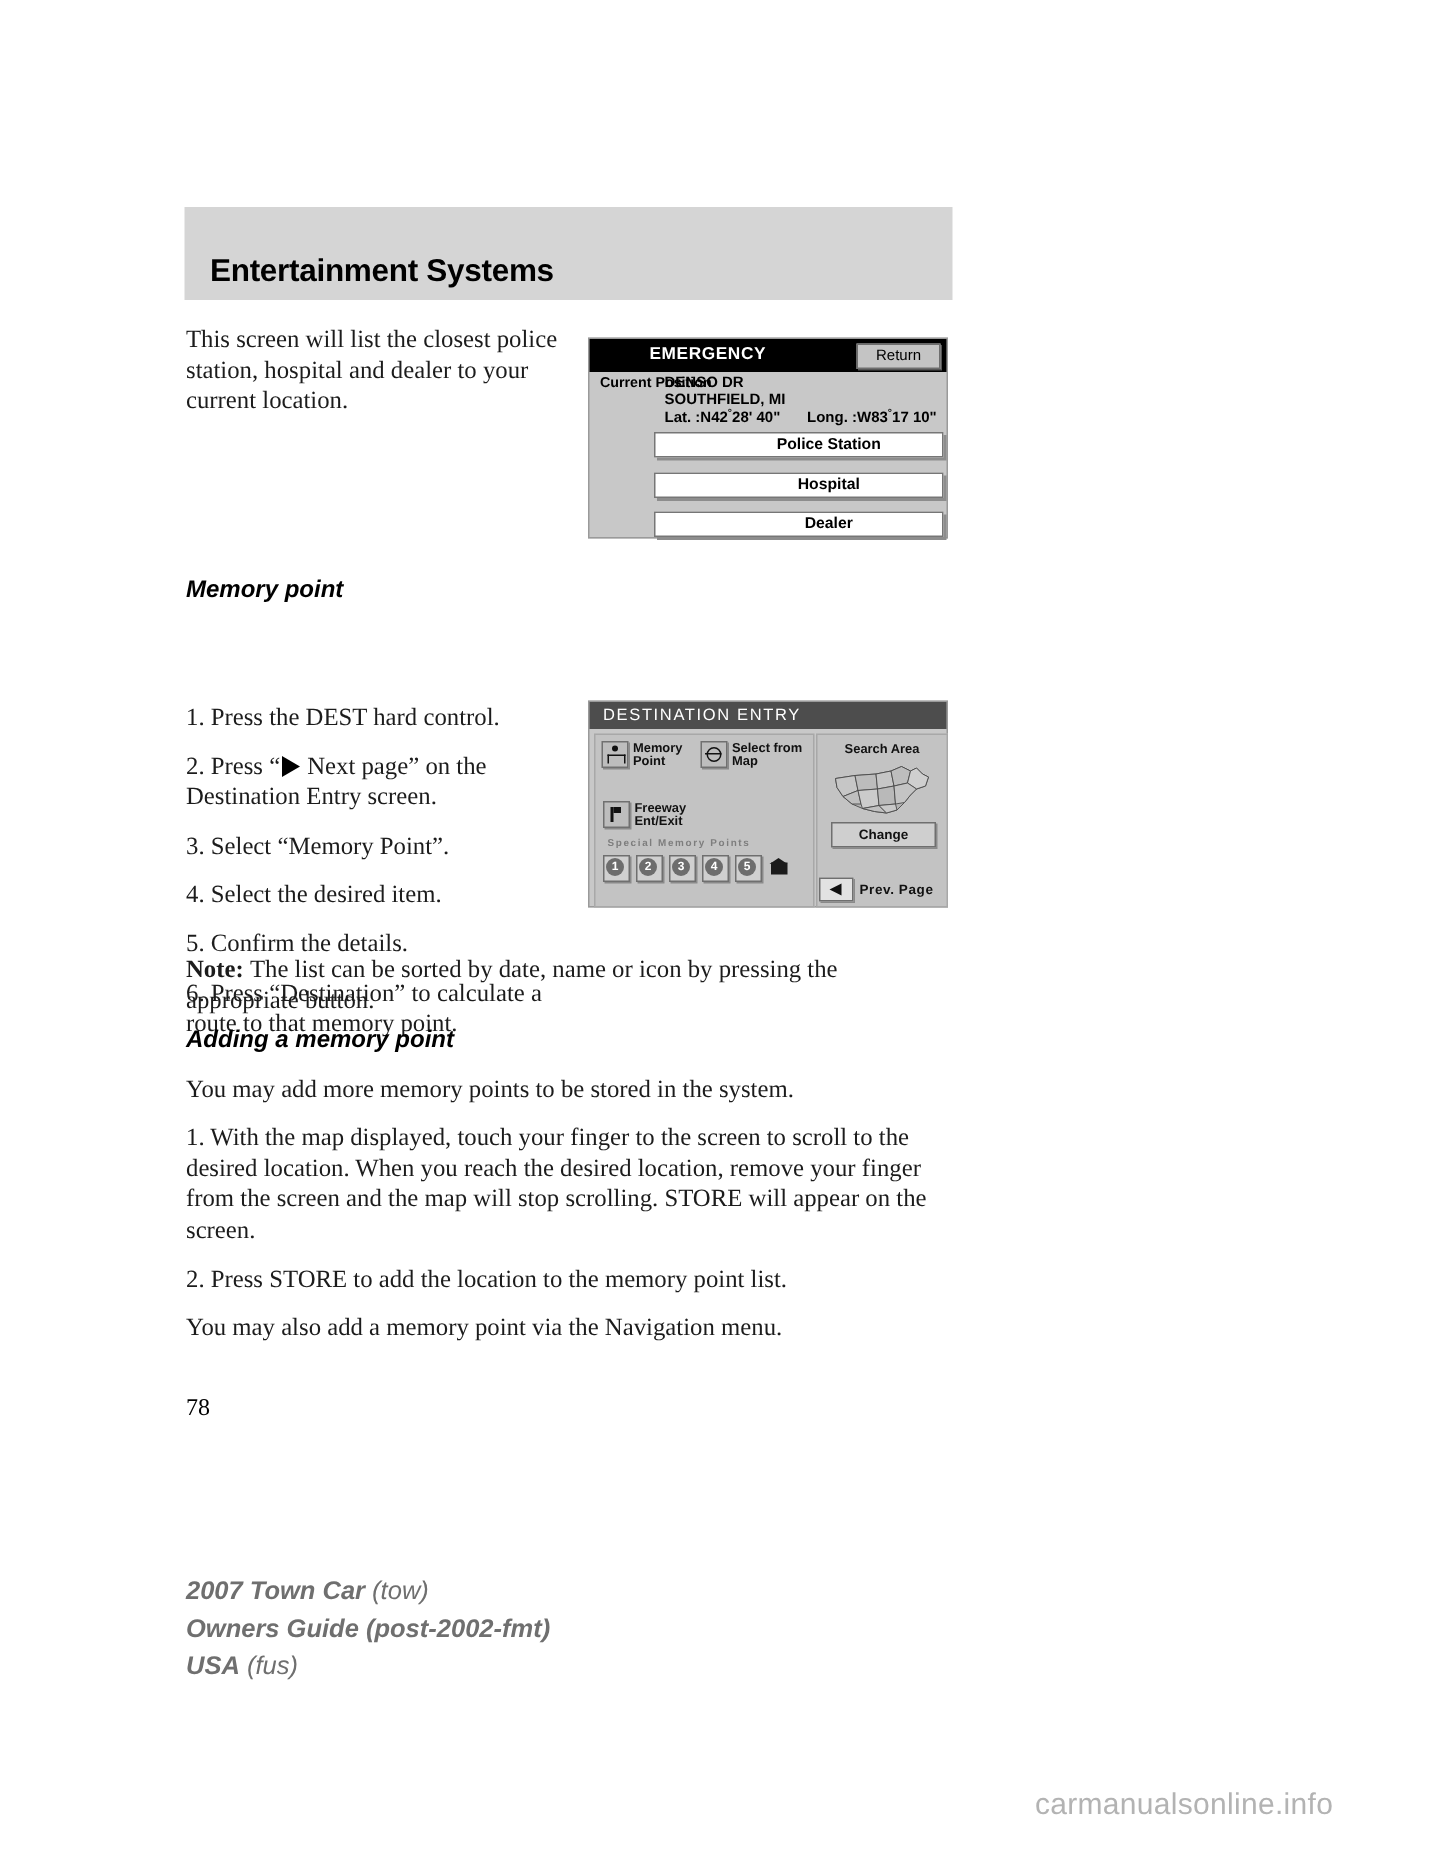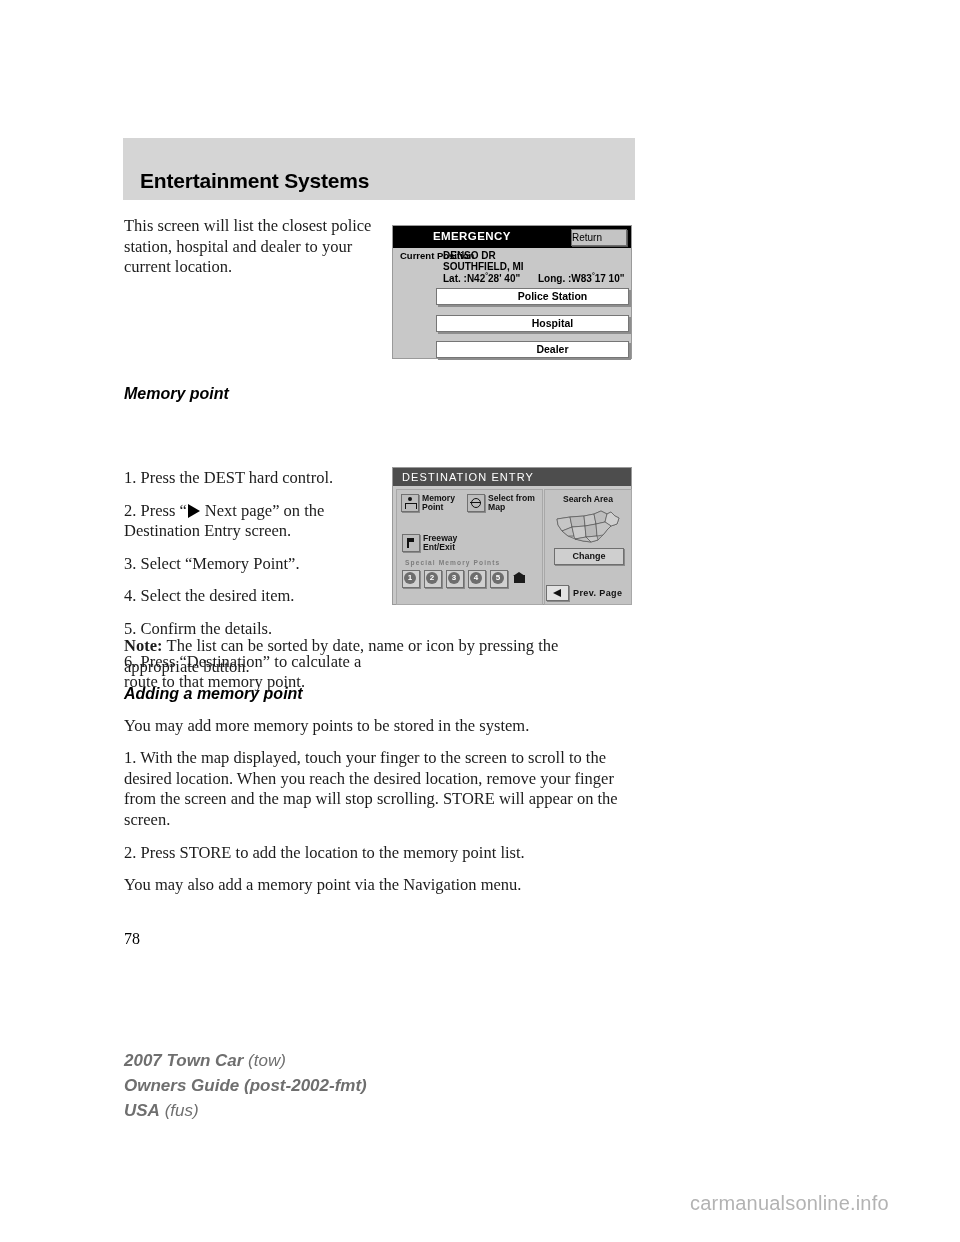--- a/index.html
+++ b/index.html
@@ -153,21 +153,21 @@
     position: absolute;
     right: 4px;
     top: 3px;
     width: 54px;
     height: 15px;
     background: #c4c4c4;
     border: 1px solid #6e6e6e;
     box-shadow: 1px 1px 0 #555;
     color: #000;
     font-size: 10px;
-    text-align: left;
+    text-align: center;
     line-height: 15px;
   }
   .emg-pos-label {
     position: absolute;
     left: 7px;
     top: 25px;
     font-size: 9.5px;
     font-weight: bold;
     line-height: 10.5px;
     color: #000;

